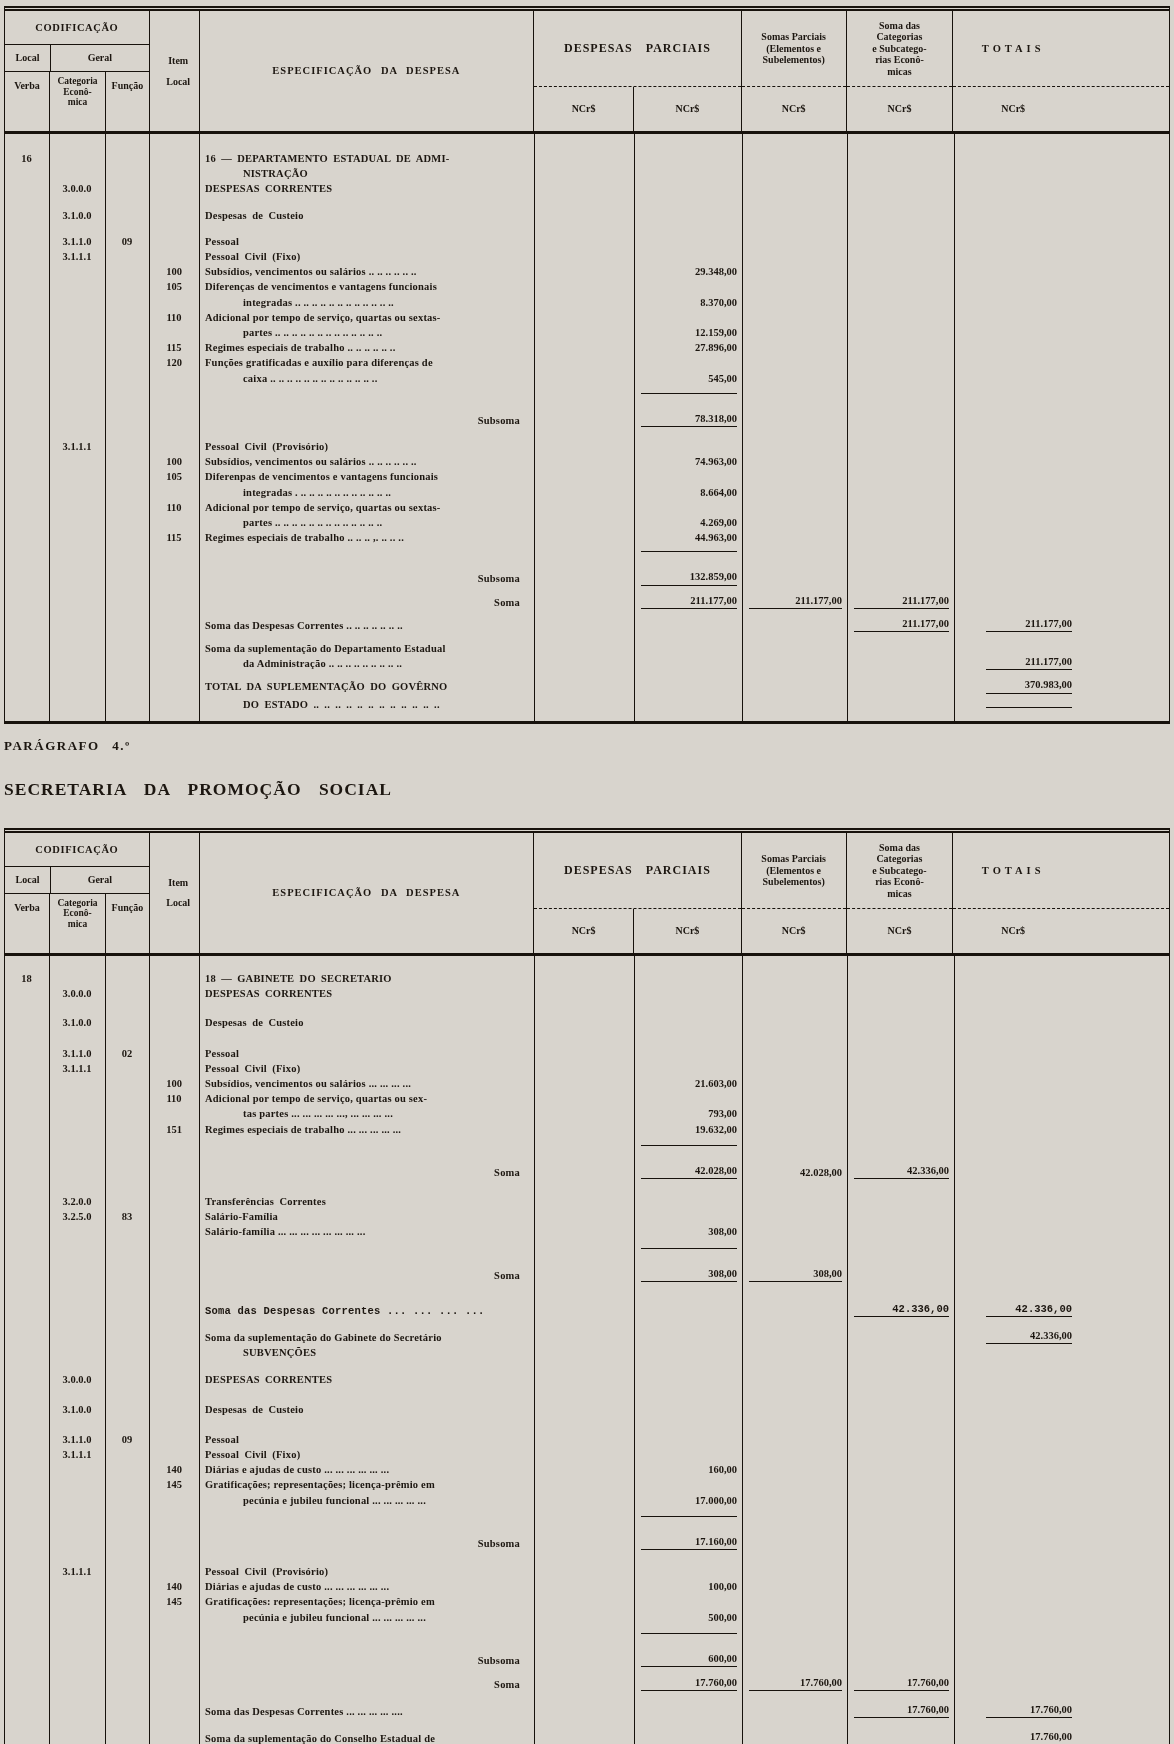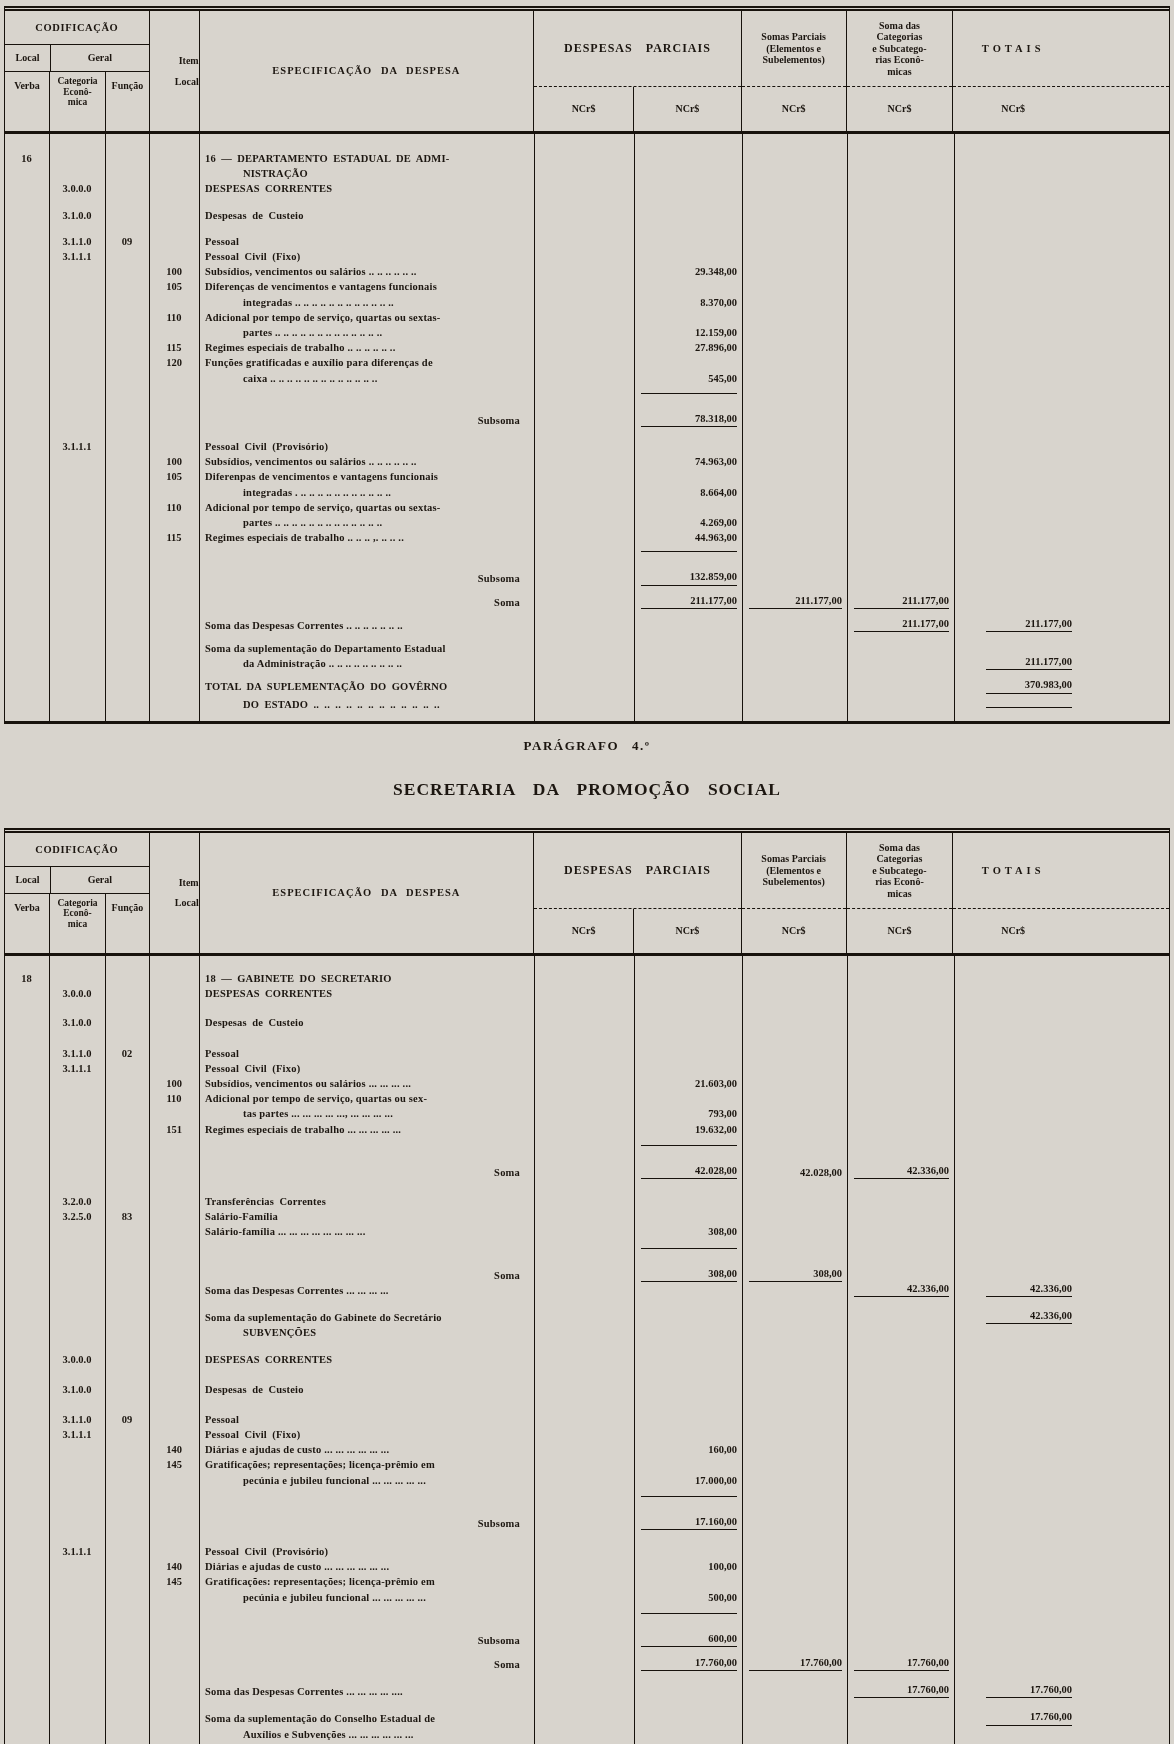--- a/index.html
+++ b/index.html
@@ -27,21 +27,21 @@
   .h-cod-title{height:33px;display:flex;align-items:center;justify-content:center;
     border-bottom:1.5px solid #17120c;font-size:10.5px;letter-spacing:.6px;}
   .h-lg{height:26px;display:flex;border-bottom:1.5px solid #17120c;}
   .h-local{width:45px;display:flex;align-items:center;justify-content:center;border-right:1.2px solid #17120c;}
   .h-geral{flex:1;display:flex;align-items:center;justify-content:center;}
   .h-vcf{flex:1;display:flex;}
   .h-verba{width:45px;display:flex;align-items:flex-start;justify-content:center;padding-top:8px;border-right:1.2px solid #17120c;box-sizing:border-box;}
   .h-categoria{width:56px;padding-top:4px;font-size:9.5px;line-height:10.5px;border-right:1.2px solid #17120c;box-sizing:border-box;}
   .h-funcao{flex:1;display:flex;align-items:flex-start;justify-content:center;padding-top:8px;}
   
-  .h-item{width:50px;display:flex;flex-direction:column;justify-content:center;align-items:flex-end;gap:9px;padding-left:8px;box-sizing:border-box;}
+  .h-item{width:50px;display:flex;flex-direction:column;justify-content:center;align-items:center;gap:9px;padding-left:8px;box-sizing:border-box;}
   
   .h-espec{width:335px;display:flex;align-items:center;justify-content:center;
     font-size:10.5px;letter-spacing:1px;word-spacing:5px;}
   
   .h-dp{width:208px;display:flex;flex-direction:column;}
   .h-dp-label{flex:1;display:flex;align-items:center;justify-content:center;letter-spacing:1px;word-spacing:9px;font-size:12px;}
   .h-dp-ncr{height:44px;display:flex;border-top:1.5px dashed #17120c;}
   .h-ncr{display:flex;align-items:center;justify-content:center;}
   .h-dp-ncr .n1{width:100px;border-right:1.5px solid #17120c;box-sizing:border-box;}
   .h-dp-ncr .n2{flex:1;}
@@ -71,21 +71,21 @@
   .csp{width:105px;text-align:right;}
   .csc{width:107px;text-align:right;}
   .ctot{width:216px;text-align:right;}
   .cp2 .val,.csp .val,.csc .val{display:inline-block;width:calc(100% - 12px);margin-right:5px;text-align:right;}
   .ctot .val{display:inline-block;width:86px;margin-right:98px;text-align:right;}
   .val{min-height:12px;}
   .val.lo{border-top:1.6px solid #17120c;padding-top:19px;}
   .val.lu{border-bottom:1.6px solid #17120c;padding-bottom:1px;}
   .vline{position:absolute;top:0;bottom:0;width:1.4px;background:#17120c;}
   
-  .mid{text-align:center;}
+  .mid{}
   .paragrafo{margin-top:14px;font-weight:bold;font-size:13px;letter-spacing:1.5px;word-spacing:8px;}
   .secretaria{margin-top:25px;margin-bottom:28px;font-weight:bold;font-size:17.5px;letter-spacing:1px;word-spacing:12px;}
 </style>
 </head>
 <body>
 
 <div class="sheet">
 
   <div class="tbl">
     <div class="thead">
@@ -711,21 +711,21 @@
           <div class="bc cc"></div>
           <div class="bc cf"></div>
           <div class="bc ci"></div>
           <div class="bc cd rlabel">Soma</div>
           <div class="bc cp1"><span class="val"></span></div>
           <div class="bc cp2"><span class="val lo lu">308,00</span></div>
           <div class="bc csp"><span class="val lu">308,00</span></div>
           <div class="bc csc"><span class="val"></span></div>
           <div class="bc ctot"><span class="val"></span></div>
         </div>
-        <div class="brow" style="margin-top: 0;">
+        <div class="brow" style="margin-top: 20px; font-family: Liberation Mono, monospace;">
           <div class="bc cv"></div>
           <div class="bc cc"></div>
           <div class="bc cf"></div>
           <div class="bc ci"></div>
           <div class="bc cd">Soma das Despesas Correntes ... ... ... ...</div>
           <div class="bc cp1"><span class="val"></span></div>
           <div class="bc cp2"><span class="val"></span></div>
           <div class="bc csp"><span class="val"></span></div>
           <div class="bc csc"><span class="val lu">42.336,00</span></div>
           <div class="bc ctot"><span class="val lu">42.336,00</span></div>

